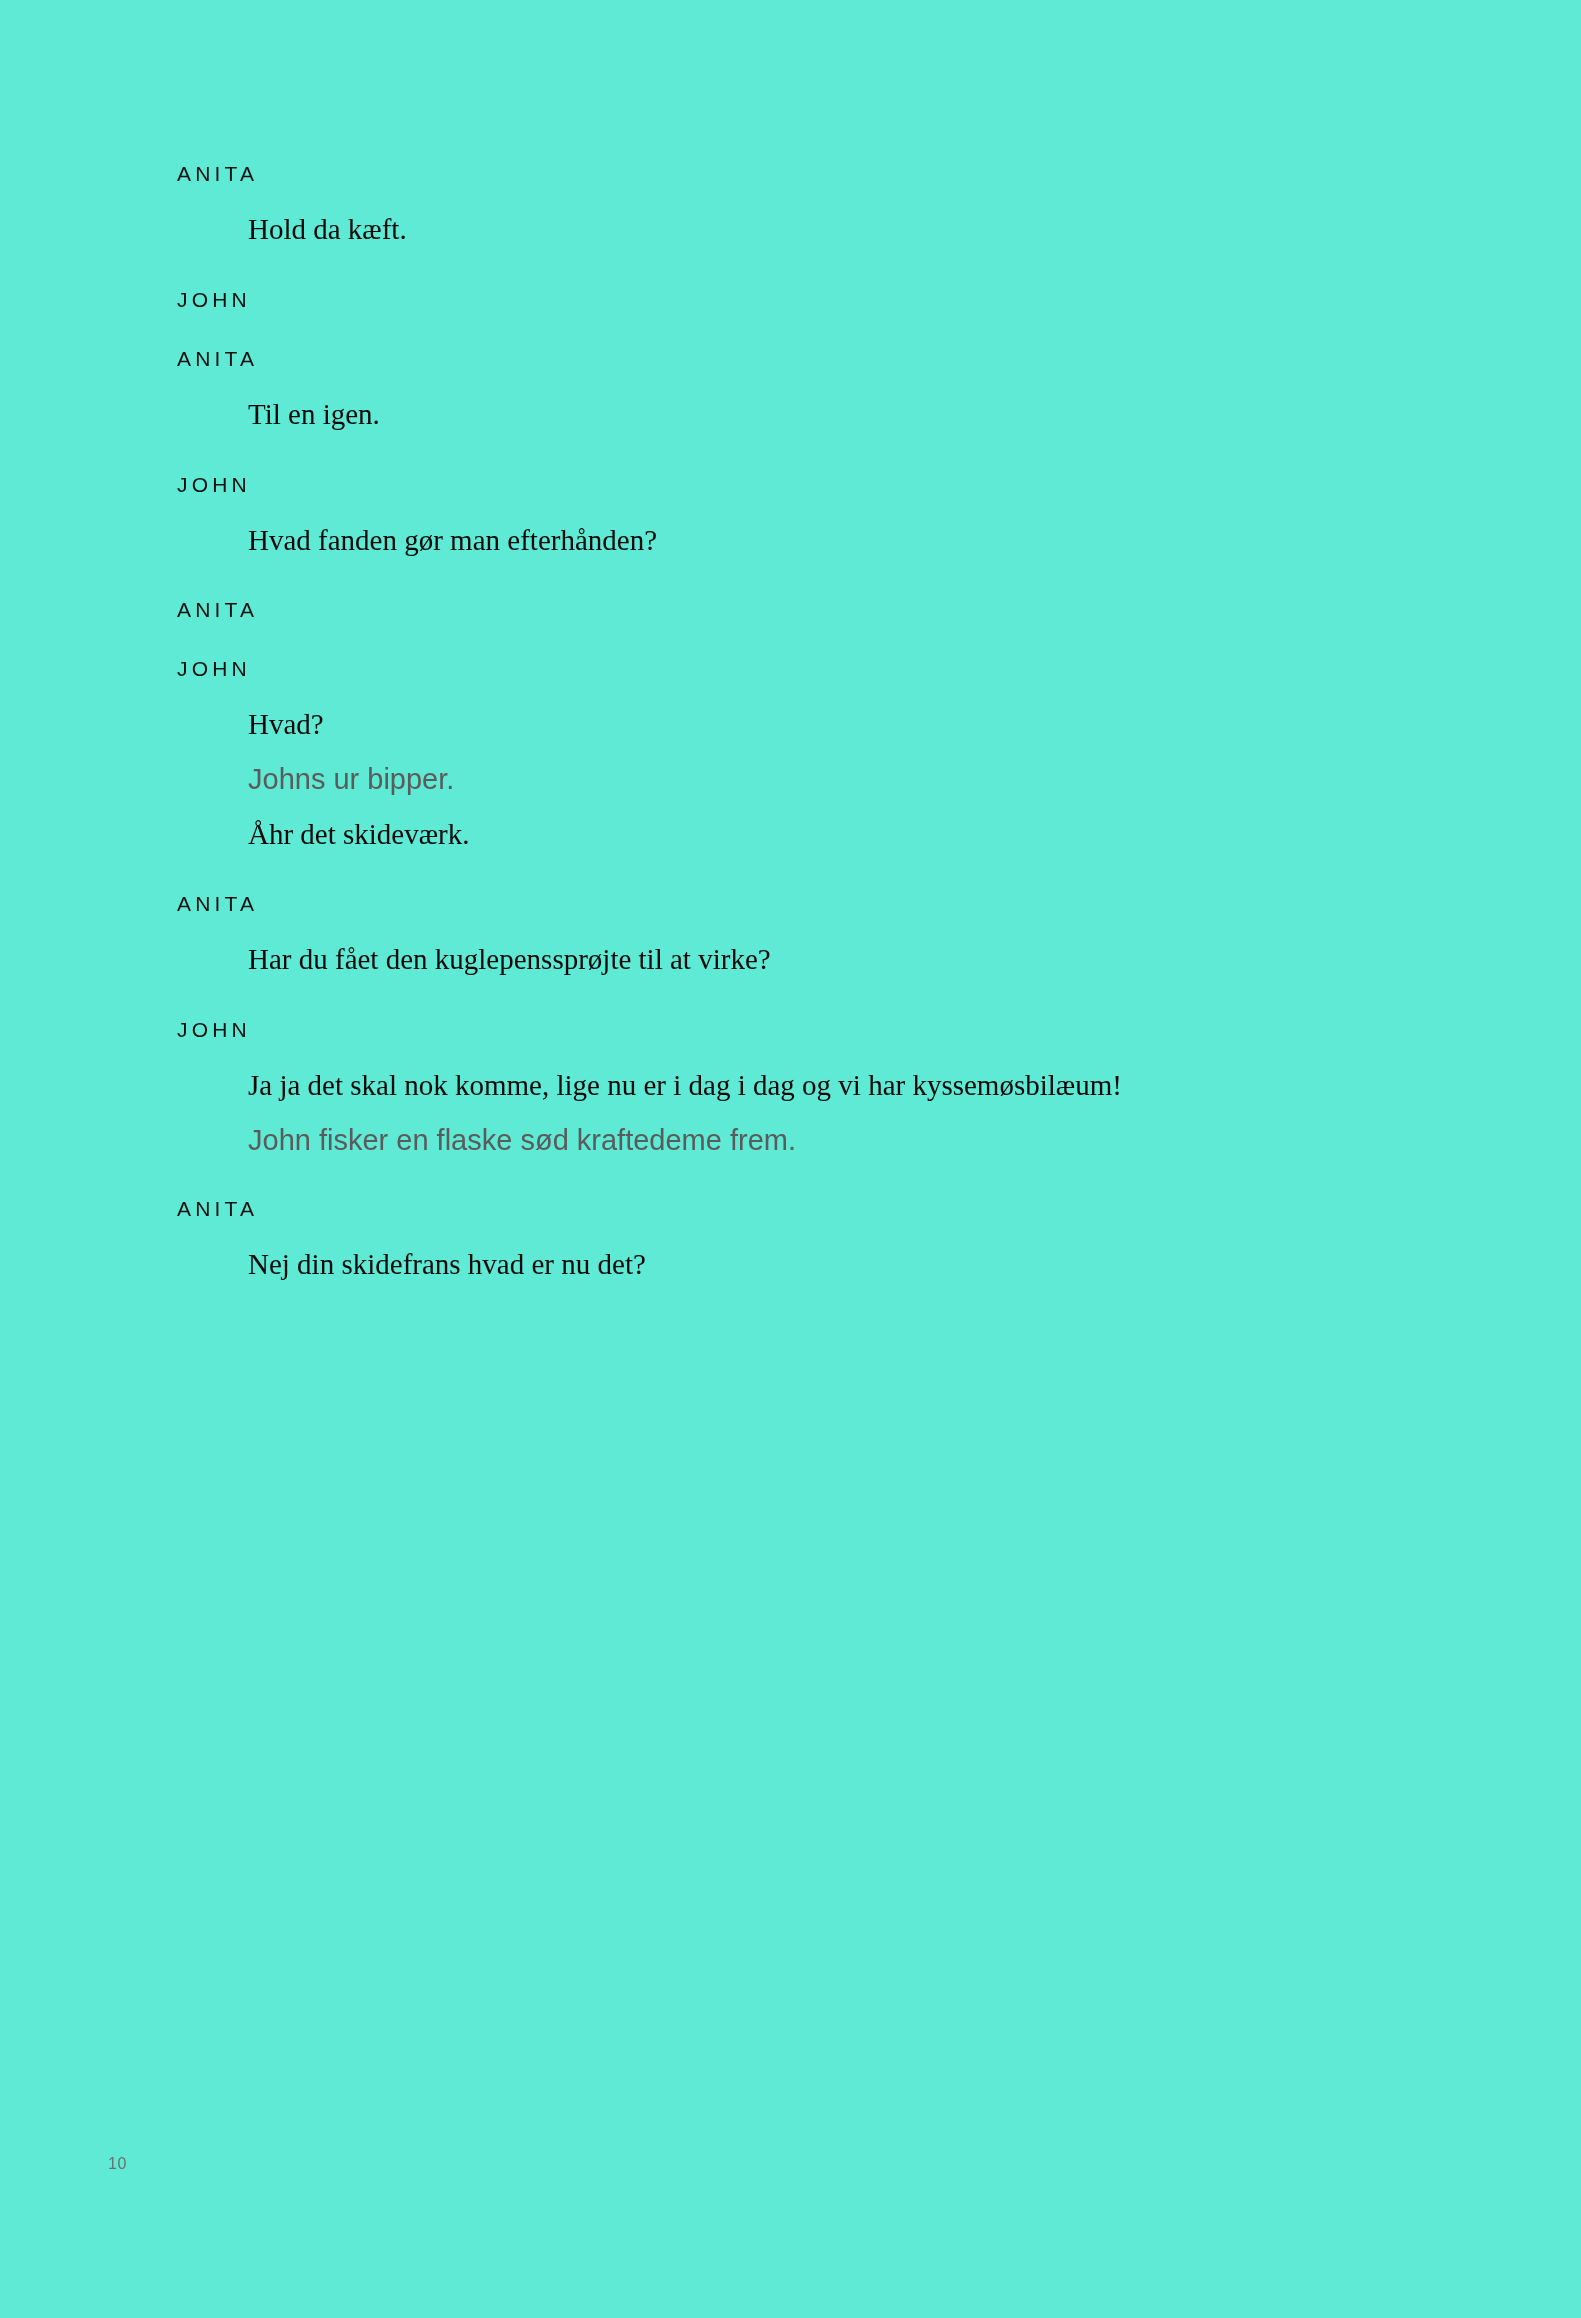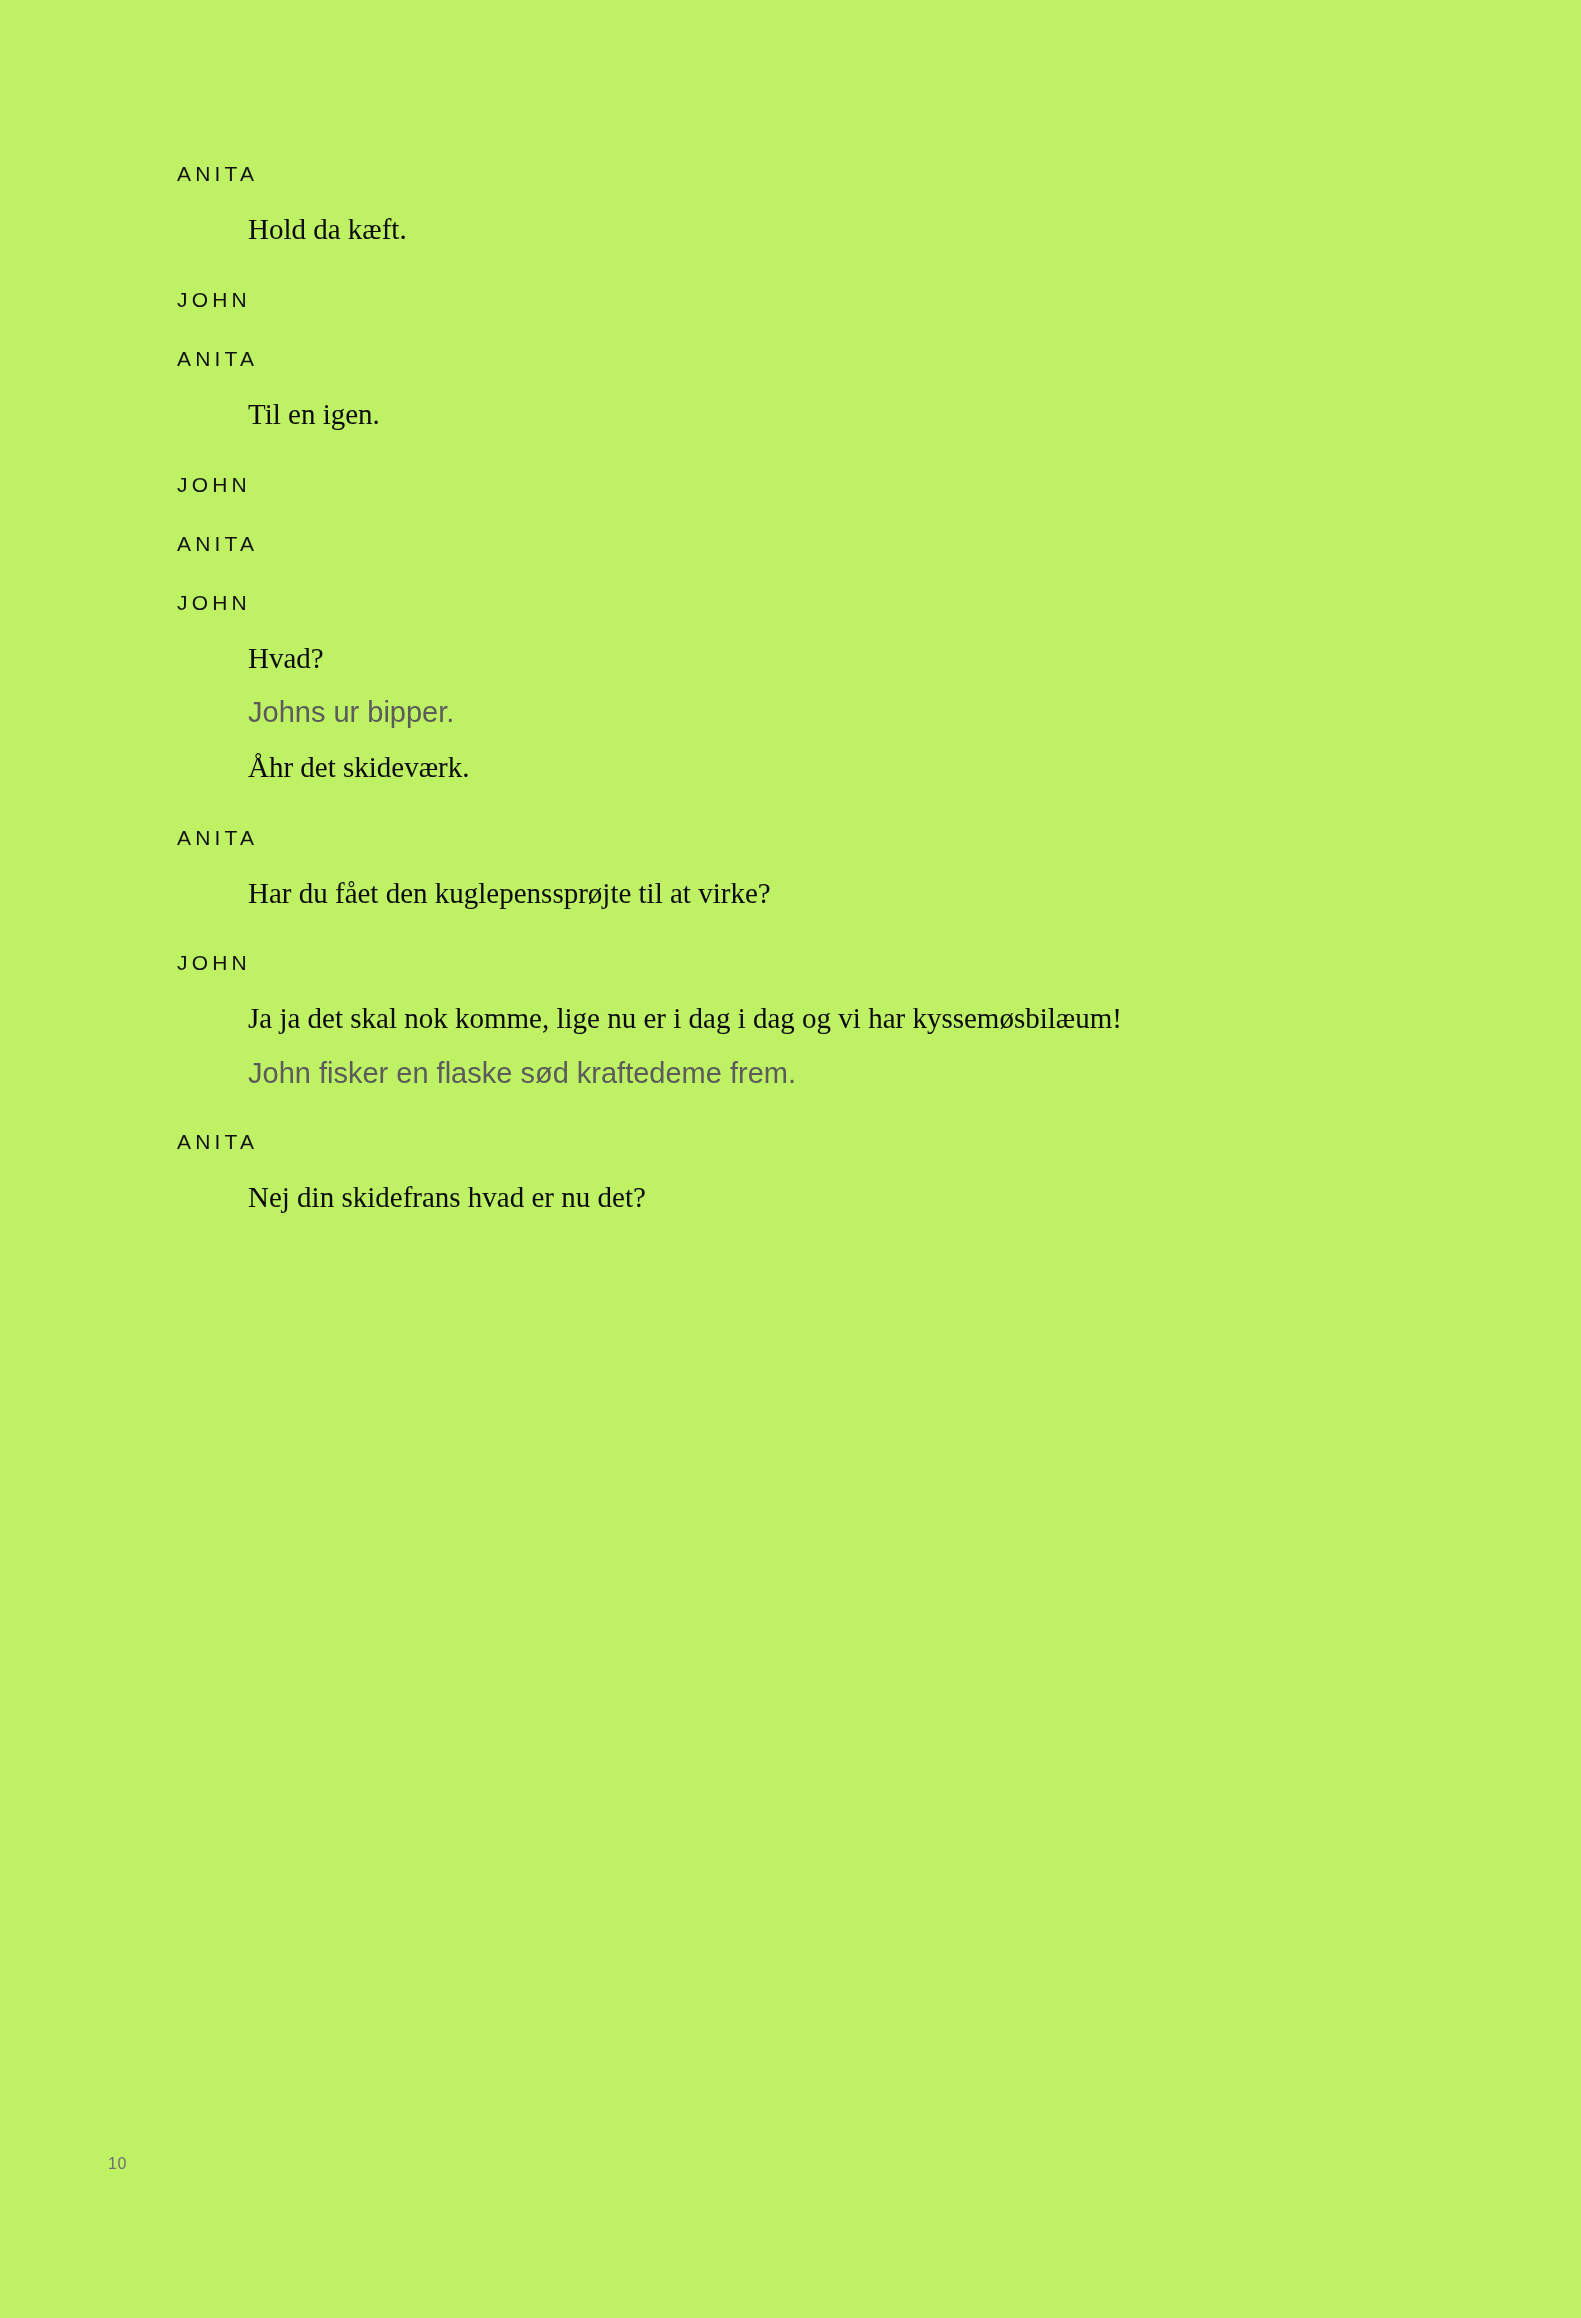--- a/index.html
+++ b/index.html
@@ -12,21 +12,21 @@
     width: 1582px;
     height: 2319px;
     position: relative;
     font-family: "Liberation Serif", serif;
     -webkit-font-smoothing: antialiased;
   }
 
   .page {
     position: absolute;
     inset: 0;
-    background: #bef264;
+    background: #5eead4;
     overflow: hidden;
   }
 
   
   .script-body {
     position: absolute;
     left: 177px;
     top: 163px;
     width: 1054px;
   }
@@ -109,20 +109,21 @@
       <div class="cue">JOHN</div>
     </div>
 
     <div class="block">
       <div class="cue">ANITA</div>
       <p class="line">Til en igen.</p>
     </div>
 
     <div class="block">
       <div class="cue">JOHN</div>
+      <p class="line">Hvad fanden gør man efterhånden?</p>
     </div>
 
     <div class="block">
       <div class="cue">ANITA</div>
     </div>
 
     <div class="block">
       <div class="cue">JOHN</div>
       <p class="line">Hvad?</p>
       <p class="action">Johns ur bipper.</p>

